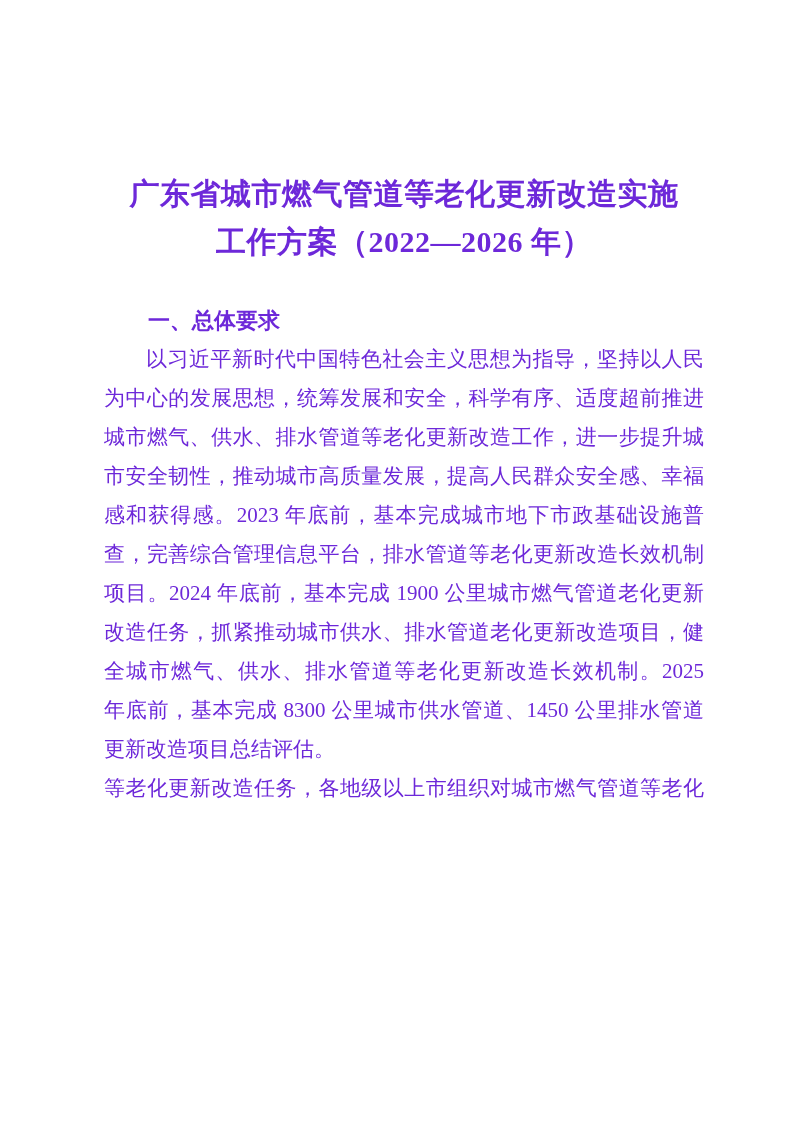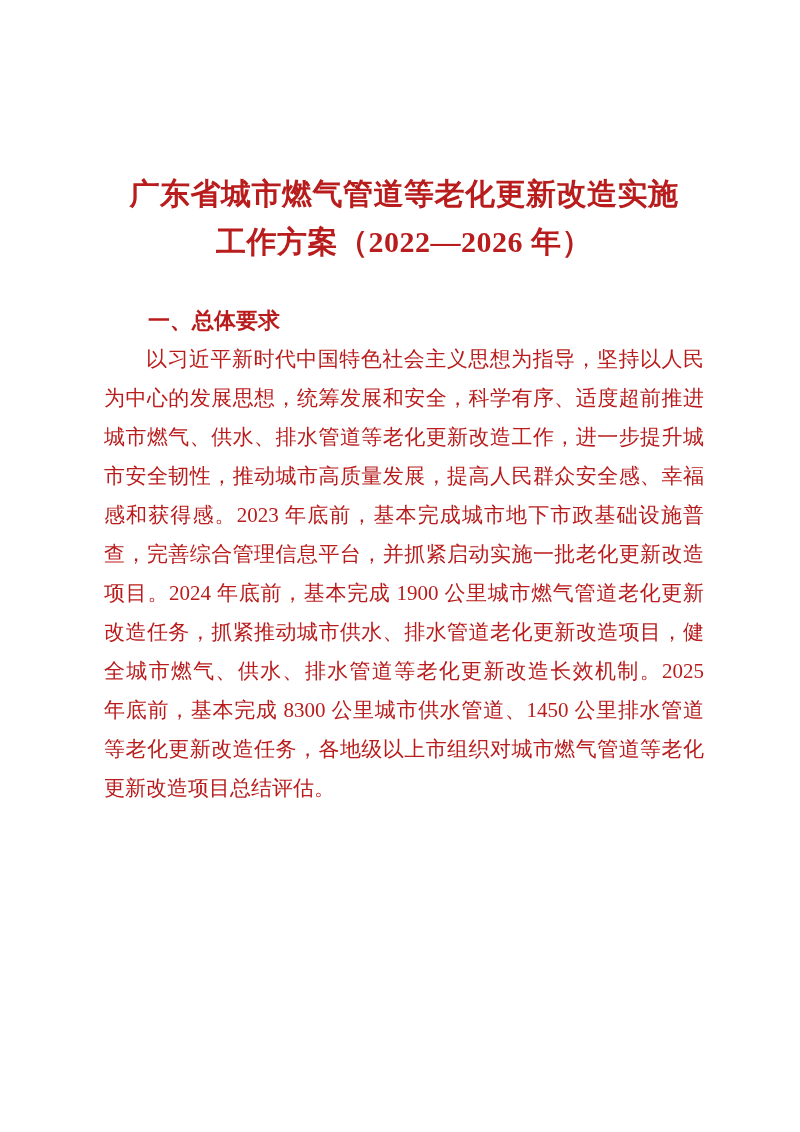--- a/index.html
+++ b/index.html
@@ -2,21 +2,21 @@
 <html><head>
 <meta charset="utf-8">
 <style>
   * { margin: 0; padding: 0; box-sizing: border-box; }
   html, body { background: #ffffff; }
   .page {
     position: relative;
     width: 800px;
     height: 944px;
     background: #ffffff;
-    color: #b91c1c;
+    color: #6d28d9;
     font-family: "Liberation Serif", "DejaVu Serif", serif;
     overflow: hidden;
     padding-left: 8px;
   }
   .doc-title {
     padding-top: 170px;
     text-align: center;
     font-weight: 700;
     font-size: 30px;
     line-height: 48px;
@@ -67,26 +67,26 @@
   </div>
 
   <div class="doc-body" id="doc-body">
       <div class="heading">一、总体要求</div>
       <div class="paragraph">
         <div class="line first">以习近平新时代中国特色社会主义思想为指导，坚持以人民</div>
         <div class="line">为中心的发展思想，统筹发展和安全，科学有序、适度超前推进</div>
         <div class="line">城市燃气、供水、排水管道等老化更新改造工作，进一步提升城</div>
         <div class="line">市安全韧性，推动城市高质量发展，提高人民群众安全感、幸福</div>
         <div class="line">感和获得感。2023 年底前，基本完成城市地下市政基础设施普</div>
-        <div class="line">查，完善综合管理信息平台，并抓紧启动实施一批老化更新改造</div>
+        <div class="line">查，完善综合管理信息平台，排水管道等老化更新改造长效机制</div>
         <div class="line">项目。2024 年底前，基本完成 1900 公里城市燃气管道老化更新</div>
         <div class="line">改造任务，抓紧推动城市供水、排水管道老化更新改造项目，健</div>
         <div class="line">全城市燃气、供水、排水管道等老化更新改造长效机制。2025</div>
         <div class="line">年底前，基本完成 8300 公里城市供水管道、1450 公里排水管道</div>
+        <div class="line last">更新改造项目总结评估。</div>
         <div class="line">等老化更新改造任务，各地级以上市组织对城市燃气管道等老化</div>
-        <div class="line last">更新改造项目总结评估。</div>
       </div>
     </div>
 
   <div class="page-footer">
     <span>— 2 —</span>
   </div>
 </div>
 
 </body></html>

